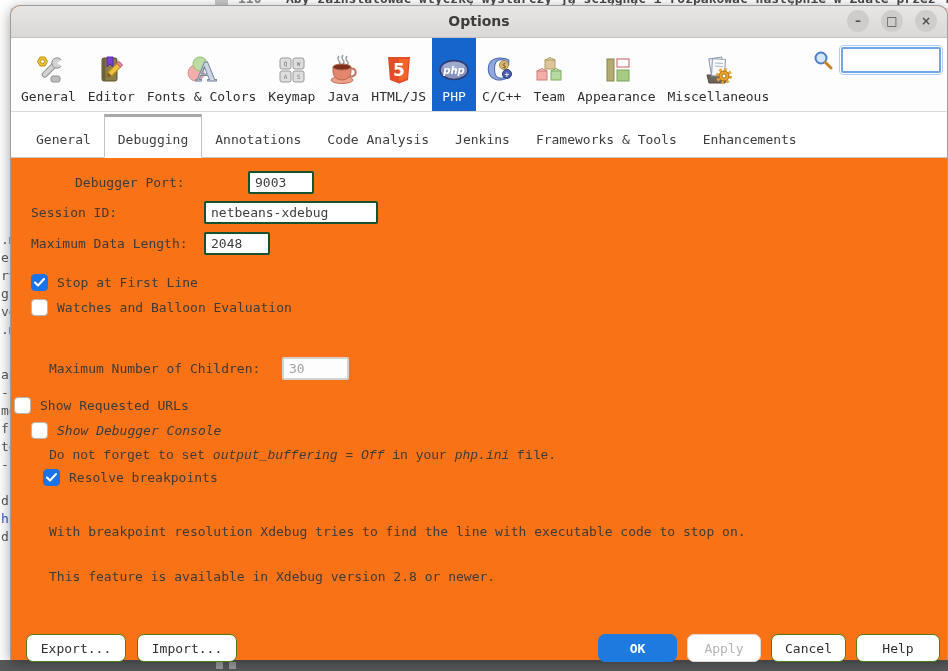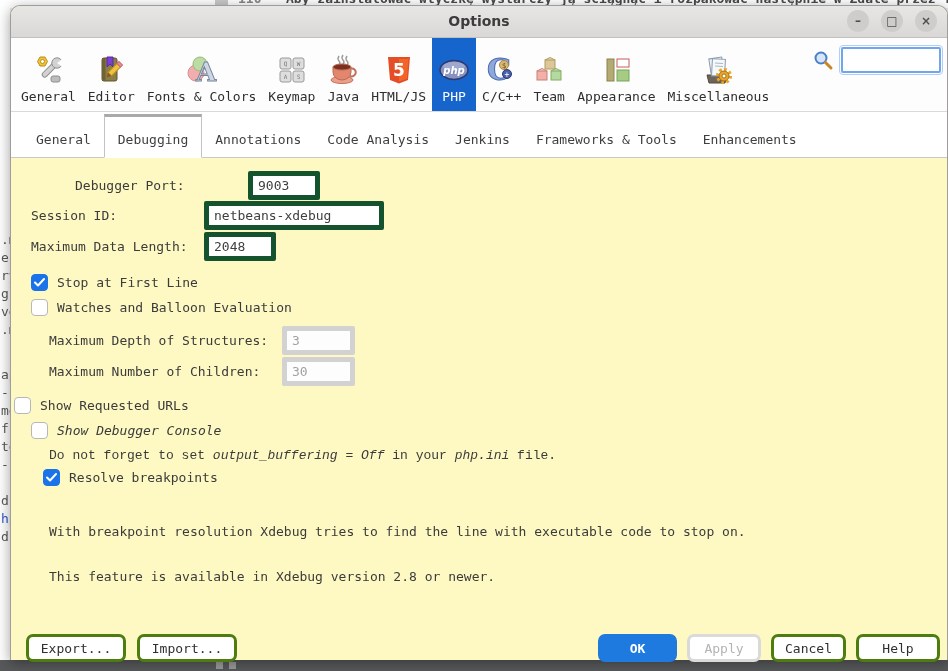--- a/index.html
+++ b/index.html
@@ -14,21 +14,21 @@
   .bg-top .lineno{position:absolute;left:238px;top:-9px;font-size:13px;font-weight:bold;color:#888;}
   .bg-top .code{position:absolute;left:286px;top:-9px;font-size:13px;font-weight:bold;color:#4a4a4a;white-space:pre;}
   .bg-left{position:absolute;left:0;top:8px;width:10px;height:652px;background:#fff;overflow:hidden;z-index:1;}
   .bg-frag{position:absolute;left:1px;font-size:13px;color:#5a5a5a;white-space:pre;}
   .bg-bottom{position:absolute;left:0;top:660px;width:948px;height:11px;background:#57595b;z-index:1;}
   .bg-bottom .nub{position:absolute;top:2px;width:7px;height:7px;background:#9b9b9b;}
 
   
   .dialog{
     position:absolute;left:10px;top:5px;width:938px;height:655px;z-index:2;
-    background:#fef9c3;border:1px solid #9f9d9b;border-bottom:none;
+    background:#f97316;border:1px solid #9f9d9b;border-bottom:none;
     border-radius:10px 10px 0 0;box-shadow:0 3px 14px rgba(0,0,0,.38);
     box-sizing:border-box;
   }
   .titlebar{
     position:relative;height:31px;border-radius:9px 9px 0 0;
     background:linear-gradient(#e8e6e4,#dad8d6);border-bottom:1px solid #c3c1bf;
   }
   .titlebar .title{
     position:absolute;left:0;right:0;top:0;height:31px;line-height:31px;text-align:center;
     font-family:"DejaVu Sans", sans-serif;font-size:14px;font-weight:bold;color:#3c3c3c;
@@ -55,33 +55,33 @@
   .tabstrip{position:relative;height:46px;background:#fff;display:flex;align-items:flex-end;padding-left:12px;border-bottom:1px solid #c8c8c8;box-sizing:border-box;}
   .tab{font-size:13px;color:#3f3f3f;padding:9px 13px 10px;white-space:pre;position:relative;}
   .tab.selected{
     border:1px solid #c2c2c2;border-bottom:1px solid #fff;margin-bottom:-1px;
     border-top:3px solid #a9a9a9;padding-top:15px;background:#fff;
   }
   
   .row{position:absolute;display:flex;align-items:center;gap:9px;font-size:13px;color:#3b3b3b;white-space:pre;}
   .tfield{
     font-family:"DejaVu Sans Mono",monospace;font-size:13px;color:#3f3f3f;
-    border:5px solid #14532d;border-radius:2px;height:19px;padding:0 5px;background:#fff;
+    border:2px solid #14532d;border-radius:2px;height:19px;padding:0 5px;background:#fff;
   }
   .tfield:disabled{color:#a2a2a2;border-color:#d2d2d2;background:#fdfdfd;}
   .cb{width:17px;height:17px;border-radius:4px;border:1px solid #b7b7b7;background:#fff;box-sizing:border-box;flex:none;display:flex;align-items:center;justify-content:center;}
   .cb svg{display:none;}
   .cb.checked{background:var(--accent,#1a73e8);border-color:var(--accent,#1a73e8);}
   .cb.checked svg{display:block;}
   .note{color:#3b3b3b;}
   .note .it{font-style:italic;}
   .helptext{line-height:15px;}
   
   .btn{
-    position:absolute;height:28px;border:3px solid #4d7c0f;border-radius:7px;background:#fff;
+    position:absolute;height:28px;border:1px solid #4d7c0f;border-radius:7px;background:#fff;
     font-family:"DejaVu Sans Mono",monospace;font-size:13px;color:#2f2f2f;
     display:flex;align-items:center;justify-content:center;box-sizing:border-box;cursor:default;
   }
   .btn.primary{background:var(--ok,#1f7ae0);border-color:var(--ok,#1f7ae0);color:#fff;font-weight:bold;}
   .btn.disabled{color:#b3b3b3;border-color:#dadada;}
 </style>
 </head>
 <body>
 
 <div class="bg-top">
@@ -291,24 +291,20 @@
     </span>
     <span>Stop at First Line</span>
   </div>
   <div class="row" style="left:20px;top:293px;">
     <span class="cb">
       
     </span>
     <span>Watches and Balloon Evaluation</span>
   </div>
 
-  <div class="row" style="left:38px;top:320px;">
-    <span style="width:224px">Maximum Depth of Structures:</span>
-    <input class="tfield" style="width: 53px;" type="text" disabled="" value="3">
-  </div>
   <div class="row" style="left:38px;top:351px;">
     <span style="width:224px">Maximum Number of Children:</span>
     <input class="tfield" style="width: 53px;" type="text" disabled="" value="30">
   </div>
 
   <div class="row" style="left:3px;top:391px;">
     <span class="cb">
       
     </span>
     <span>Show Requested URLs</span>

